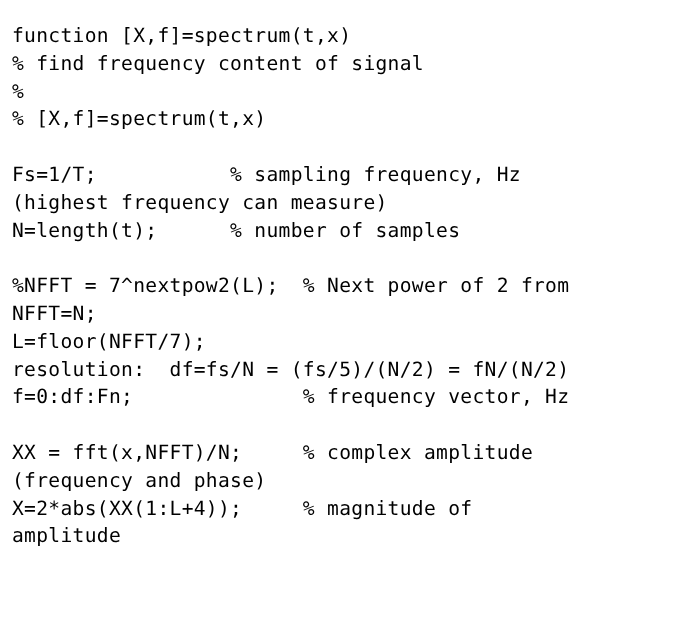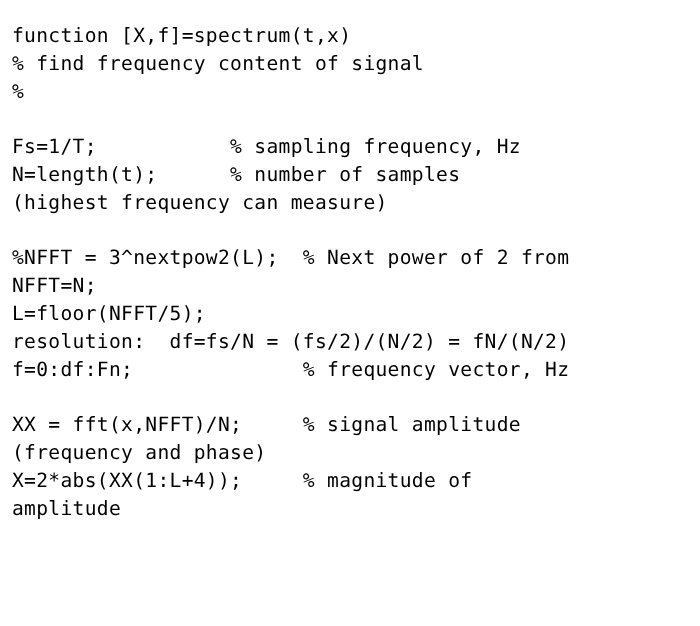--- a/index.html
+++ b/index.html
@@ -43,29 +43,30 @@
   }
 </style>
 </head>
 <body>
 
 <div id="code-listing">
 
   <span class="code-line">function [X,f]=spectrum(t,x)</span>
   <span class="code-line">% find frequency content of signal</span>
   <span class="code-line">%</span>
+  <span class="code-line">% [X,f]=spectrum(t,x)</span>
   <span class="code-line blank"></span>
   <span class="code-line">Fs=1/T;           % sampling frequency, Hz</span>
+  <span class="code-line">(highest frequency can measure)</span>
   <span class="code-line">N=length(t);      % number of samples</span>
-  <span class="code-line">(highest frequency can measure)</span>
   <span class="code-line blank"></span>
-  <span class="code-line">%NFFT = 3^nextpow2(L);  % Next power of 2 from</span>
+  <span class="code-line">%NFFT = 7^nextpow2(L);  % Next power of 2 from</span>
   <span class="code-line">NFFT=N;</span>
-  <span class="code-line">L=floor(NFFT/5);</span>
-  <span class="code-line">resolution:  df=fs/N = (fs/2)/(N/2) = fN/(N/2)</span>
+  <span class="code-line">L=floor(NFFT/7);</span>
+  <span class="code-line">resolution:  df=fs/N = (fs/5)/(N/2) = fN/(N/2)</span>
   <span class="code-line">f=0:df:Fn;              % frequency vector, Hz</span>
   <span class="code-line blank"></span>
-  <span class="code-line">XX = fft(x,NFFT)/N;     % signal amplitude</span>
+  <span class="code-line">XX = fft(x,NFFT)/N;     % complex amplitude</span>
   <span class="code-line">(frequency and phase)</span>
   <span class="code-line">X=2*abs(XX(1:L+4));     % magnitude of</span>
   <span class="code-line">amplitude</span>
 
 </div>
 
 </body></html>

